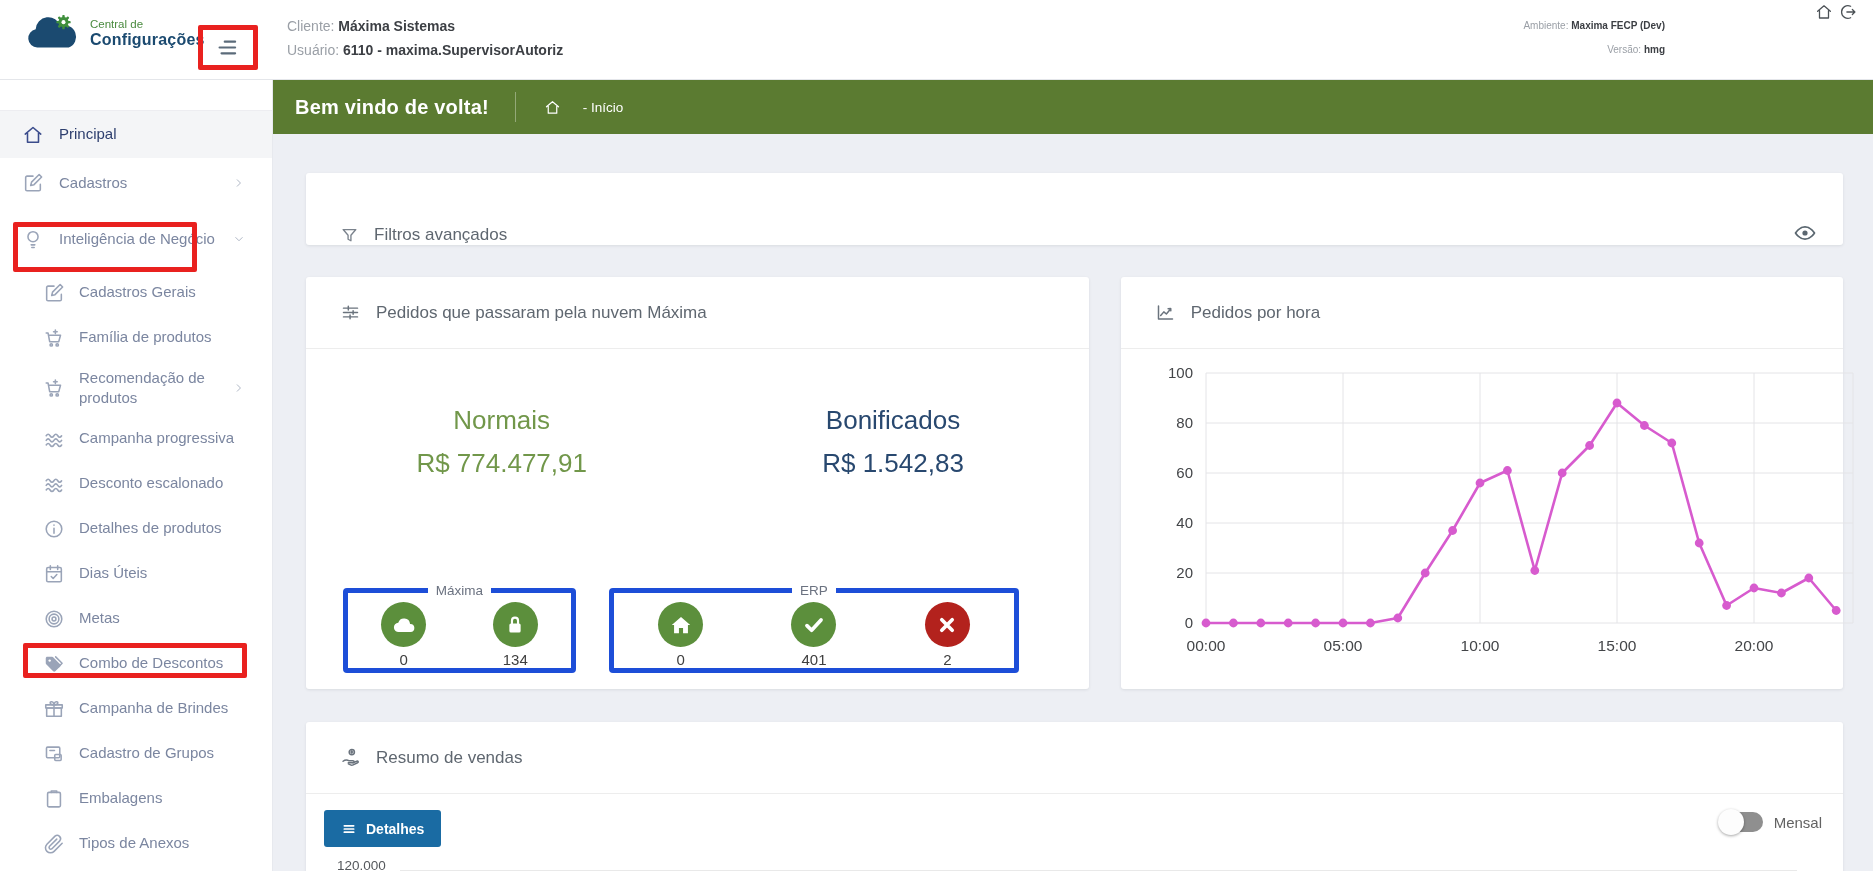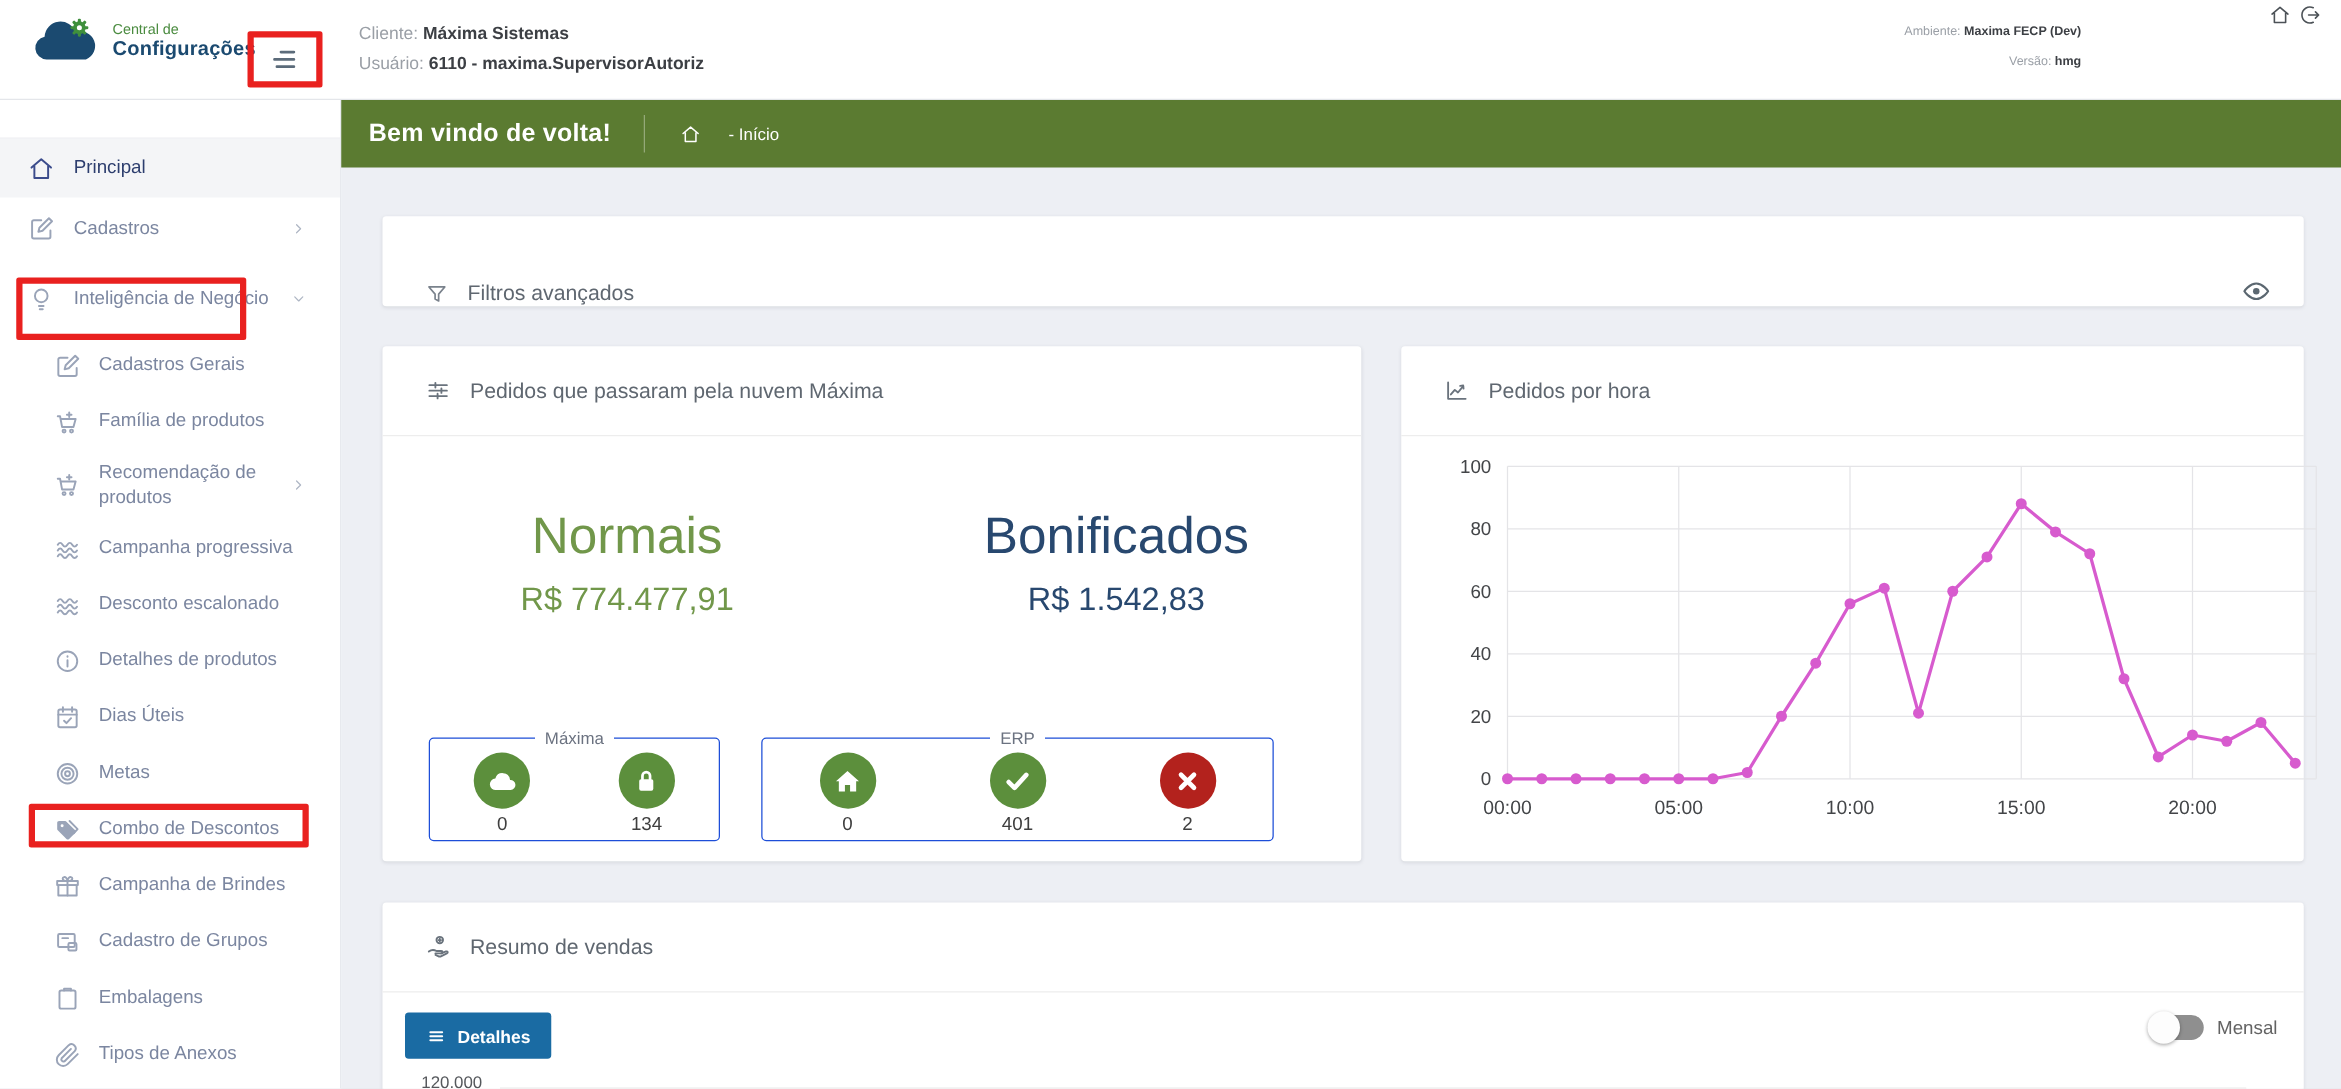--- a/index.html
+++ b/index.html
@@ -60,27 +60,27 @@
   .filters-card .h-icon { width:19px; height:19px; color:#7a828c; display:inline-flex; margin-right:15px; }
   .eye-btn { margin-left:auto; width:24px; height:24px; color:#5b6770; display:inline-flex; cursor:pointer; }
 
   .cards-row { display:flex; gap:32px; margin-top:32px; height:412px; }
   .orders-card { width:816px; }
   .chart-card { width:753px; position:relative; }
 
   .orders-body { position:relative; height:339px; }
   .totals { display:flex; padding-top:56px; }
   .tot { width:50%; text-align:center; }
-  .tot-label { font-size:41px; }
+  .tot-label { font-size:26px; }
   .tot-value { font-size:26px; margin-top:12px; }
   .tot-normais .tot-label, .tot-normais .tot-value { color:#71974a; }
   .tot-bonif .tot-label, .tot-bonif .tot-value { color:#28486f; }
 
   .status-groups { position:absolute; left:37px; top:234px; display:flex; gap:33px; }
-  .status-fieldset { border:1px solid #1d4ed8; border-radius:4px; height:90px; padding-top:2px; }
+  .status-fieldset { border:5px solid #1d4ed8; border-radius:4px; height:90px; padding-top:2px; }
   .status-fieldset:nth-of-type(1) { width:233px; }
   .status-fieldset:nth-of-type(2) { width:410px; }
   .status-fieldset legend { font-size:13.5px; color:#6b7280; text-align:center; padding:0 8px; margin:0 auto; }
   .status-items { display:flex; justify-content:space-around; align-items:flex-start; margin-top:2px; }
   .status-item { text-align:center; }
   .status-circle { width:45px; height:45px; border-radius:50%; display:inline-flex; align-items:center; justify-content:center; }
   .status-circle .c-icon { width:26px; height:26px; display:inline-flex; color:#fff; }
   .st-green { background:#5c8f3c; }
   .st-red { background:#b3221d; }
   .status-count { font-size:15px; color:#3f3f3f; margin-top:4px; }

